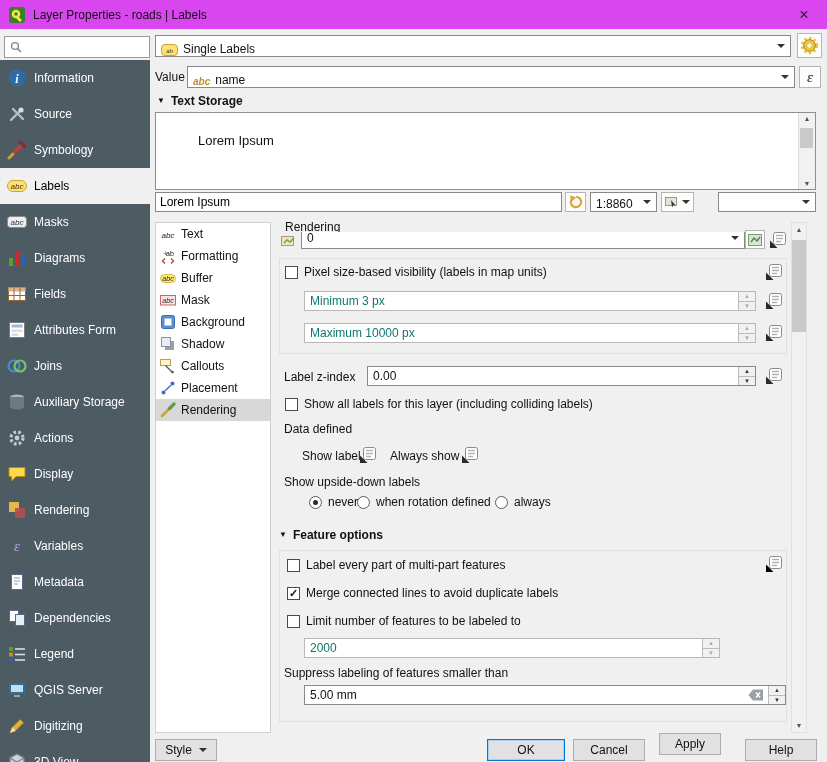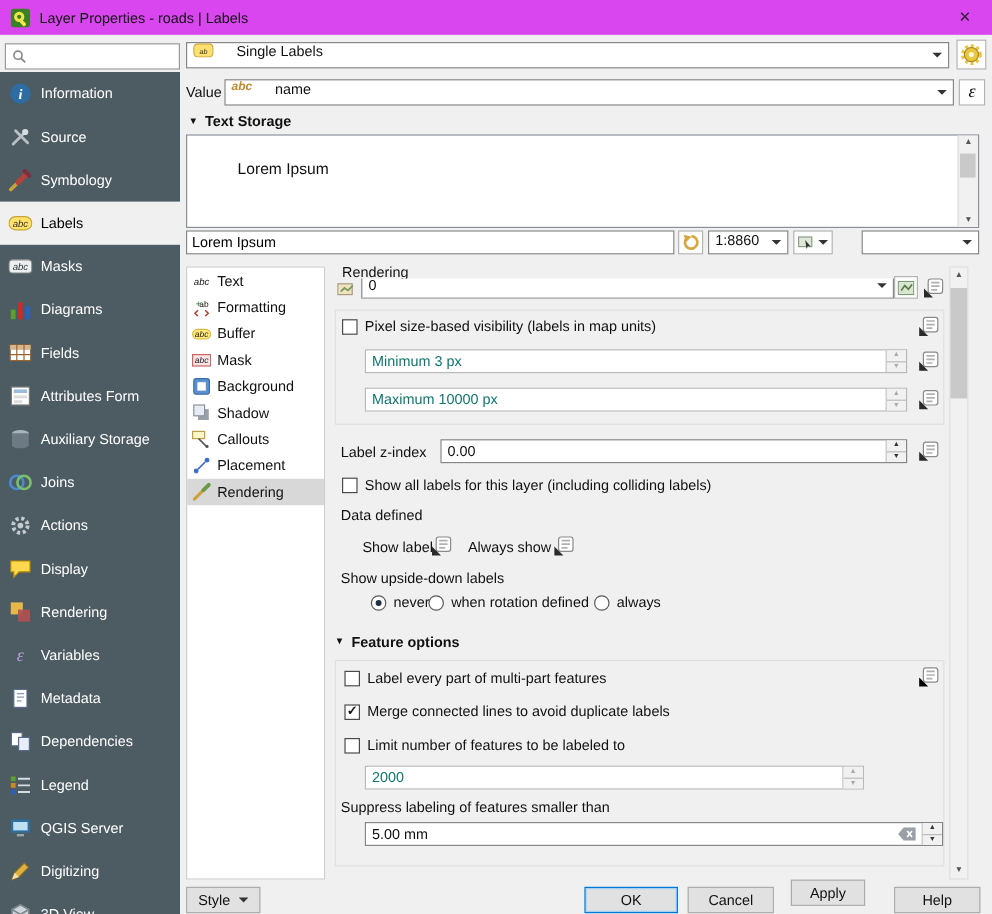--- a/index.html
+++ b/index.html
@@ -8,21 +8,21 @@
 svg{display:block}
 .abs{position:absolute}
 .lbl{white-space:nowrap}
 .titlebar{position:absolute;left:0;top:0;width:827px;height:30px;background:#d946ef;display:flex;align-items:center;padding:0 9px;gap:8px;border-bottom:1px solid #ececec}
 .close-btn{margin-left:auto;font-size:16px;width:28px;height:28px;display:flex;align-items:center;justify-content:center;color:#222}
 .searchbox{position:absolute;left:4px;top:36px;width:146px;height:22px;background:#fff;border:1px solid #999;display:flex;align-items:center;gap:5px;padding:0 5px}
 .searchbox input{flex:1;min-width:0;border:0;outline:0;font:inherit;background:transparent}
 .sidebar{position:absolute;left:0;top:60px;width:150px;height:702px;background:#4d5b63;overflow:hidden}
 .side-item{height:36px;display:flex;align-items:center;gap:7px;padding:0 7px;color:#fff}
 .side-item.selected{background:#f0f0f0;color:#000}
-.combo{position:absolute;background:#fff;border:1px solid #888;display:flex;align-items:flex-start;gap:19px;padding:0 18px 0 5px}
+.combo{position:absolute;background:#fff;border:1px solid #888;display:flex;align-items:flex-end;gap:5px;padding:0 18px 0 5px}
 .arr{position:absolute;right:5px;top:50%;margin-top:-2px;border:4px solid transparent;border-top:4px solid #333;width:0;height:0}
 .arr2{width:0;height:0;border:4px solid transparent;border-top:4px solid #333;margin-top:4px}
 .spin{position:absolute;background:#fff;border:1px solid #888;display:flex;align-items:center;padding-left:5px}
 .spin .val{flex:1;white-space:nowrap;overflow:hidden}
 .spincol{width:17px;align-self:stretch;display:flex;flex-direction:column;border-left:1px solid #bbb;flex:0 0 auto}
 .spincol span{flex:1;display:flex;align-items:center;justify-content:center;font-size:6px;color:#333;background:#f1f1f1}
 .spincol span + span{border-top:1px solid #bbb}
 .spin.dis{border-color:#b9b9b9}
 .spin.dis .val{color:#0f766e}
 .spin.dis .spincol span{color:#aaa}
@@ -154,34 +154,34 @@
           <rect x="4.5" y="4.5" width="11" height="3" fill="#9bbcdd"></rect>
           <rect x="4.5" y="9.5" width="11" height="2.5" fill="#ddd"></rect>
           <rect x="4.5" y="13.5" width="7" height="2.5" fill="#ddd"></rect>
         </svg>
       </span>
       <span class="lbl">Attributes Form</span>
     </div>
   <div class="side-item">
       <span>
         <svg width="20" height="20" viewBox="0 0 20 20">
+          <circle cx="7" cy="10" r="5.5" fill="none" stroke="#4a8ad0" stroke-width="2.2"></circle>
+          <circle cx="13" cy="10" r="5.5" fill="none" stroke="#79c06a" stroke-width="2.2"></circle>
+        </svg>
+      </span>
+      <span class="lbl">Joins</span>
+    </div>
+  <div class="side-item">
+      <span>
+        <svg width="20" height="20" viewBox="0 0 20 20">
           <ellipse cx="10" cy="5" rx="7" ry="2.6" fill="#aab4bc"></ellipse>
           <path d="M3 5 v10 a7 2.6 0 0 0 14 0 V5" fill="#6d7a84"></path>
         </svg>
       </span>
       <span class="lbl">Auxiliary Storage</span>
-    </div>
-  <div class="side-item">
-      <span>
-        <svg width="20" height="20" viewBox="0 0 20 20">
-          <circle cx="7" cy="10" r="5.5" fill="none" stroke="#4a8ad0" stroke-width="2.2"></circle>
-          <circle cx="13" cy="10" r="5.5" fill="none" stroke="#79c06a" stroke-width="2.2"></circle>
-        </svg>
-      </span>
-      <span class="lbl">Joins</span>
     </div>
   <div class="side-item">
       <span>
         <svg width="20" height="20" viewBox="0 0 20 20">
           <circle cx="10" cy="10" r="6" fill="none" stroke="#c3cad0" stroke-width="3.2" stroke-dasharray="2.6 2.2"></circle>
           <circle cx="10" cy="10" r="2.4" fill="#c3cad0"></circle>
         </svg>
       </span>
       <span class="lbl">Actions</span>
     </div>

